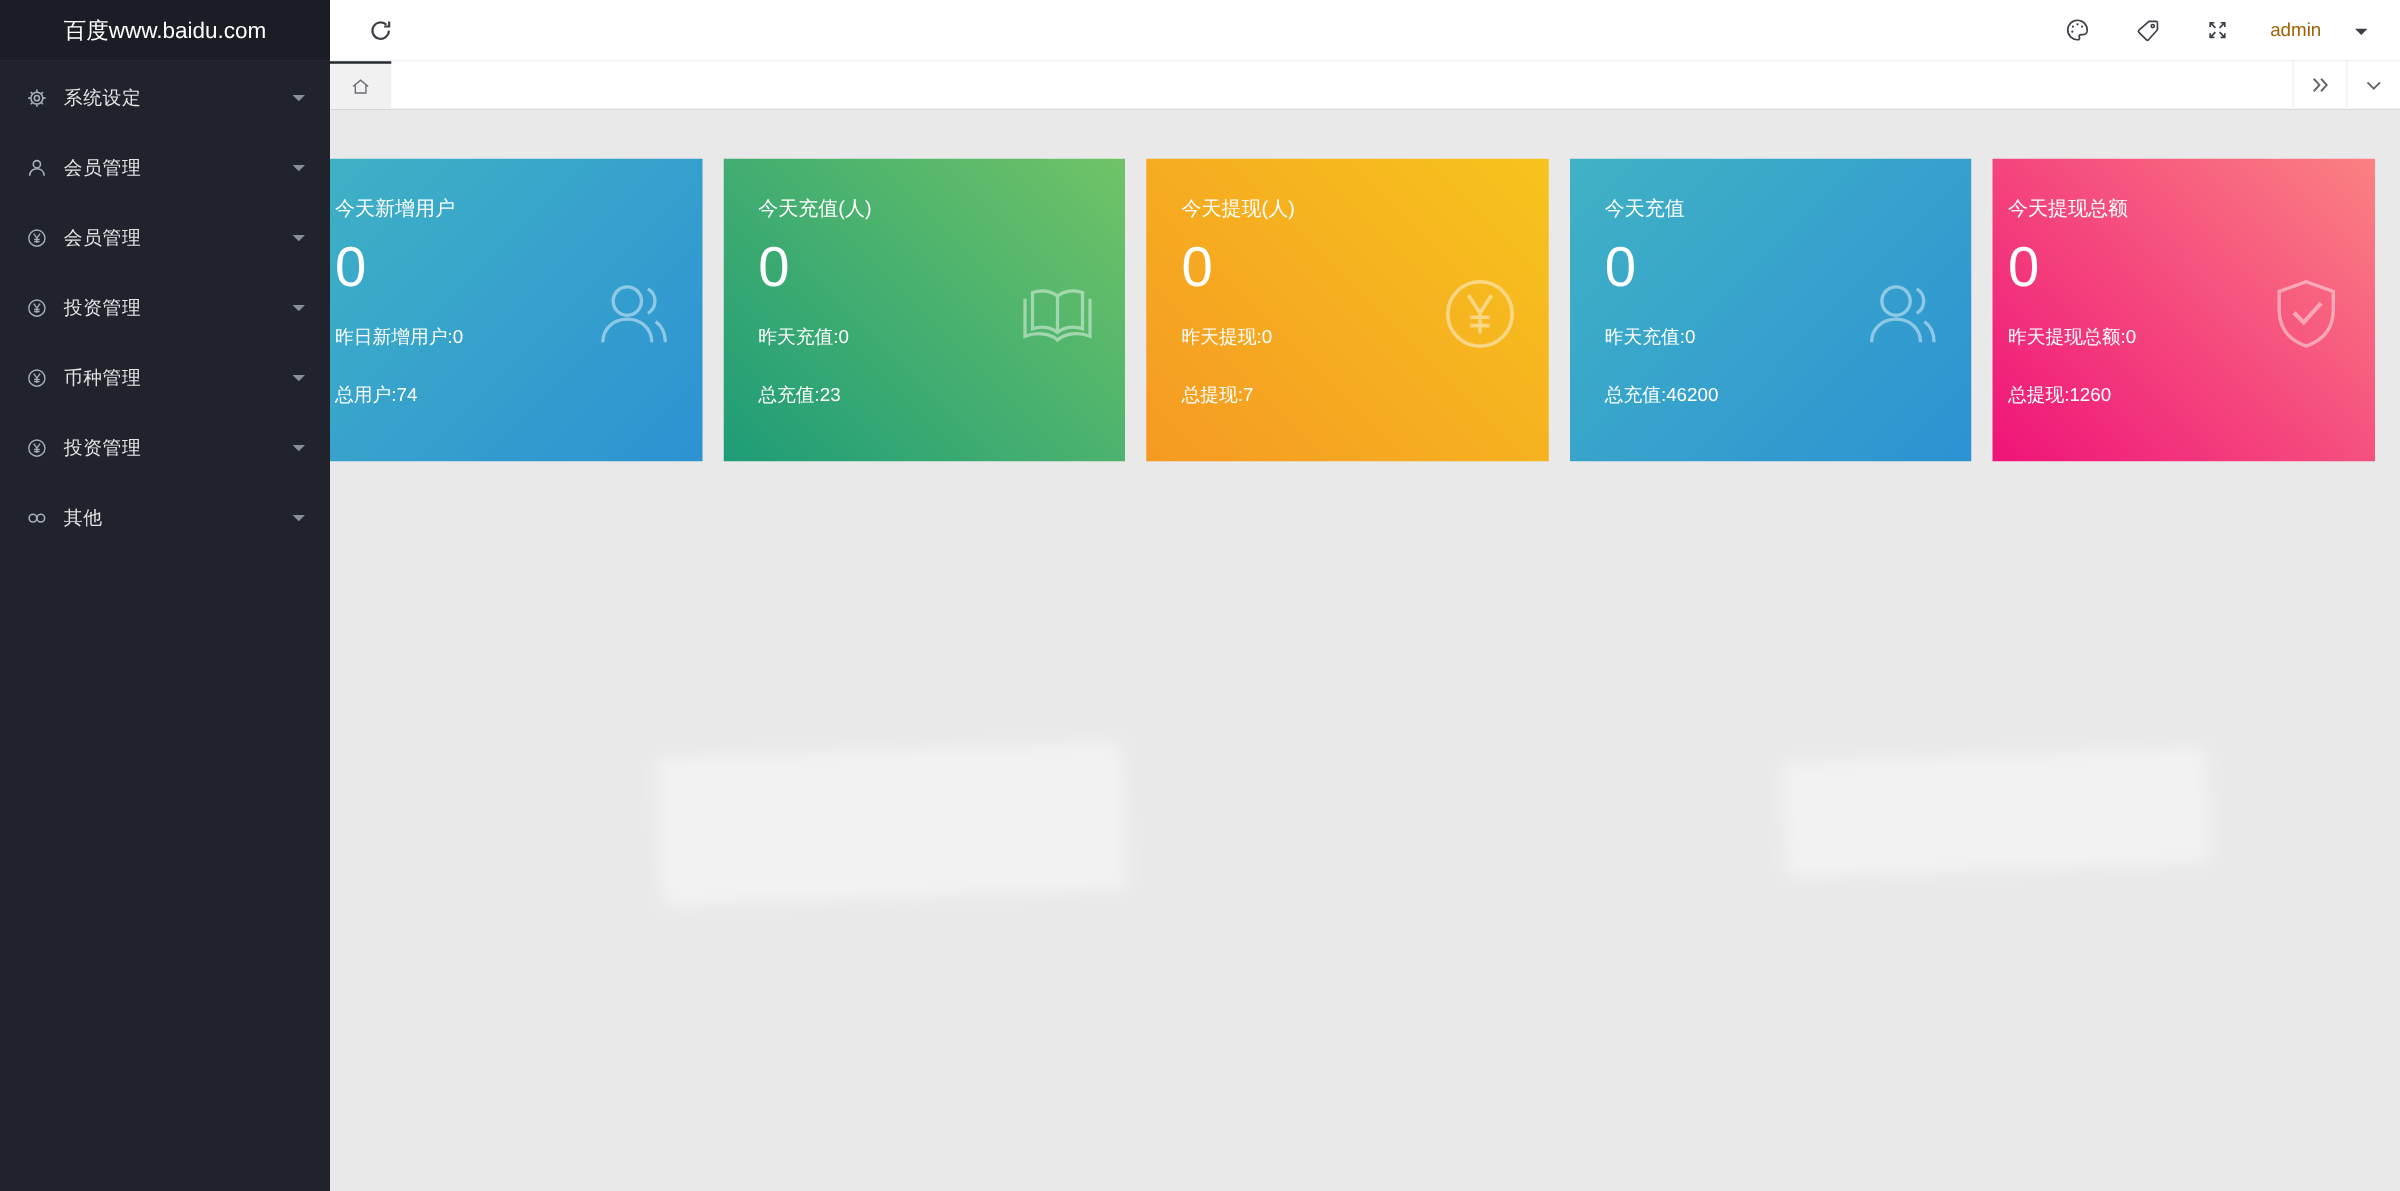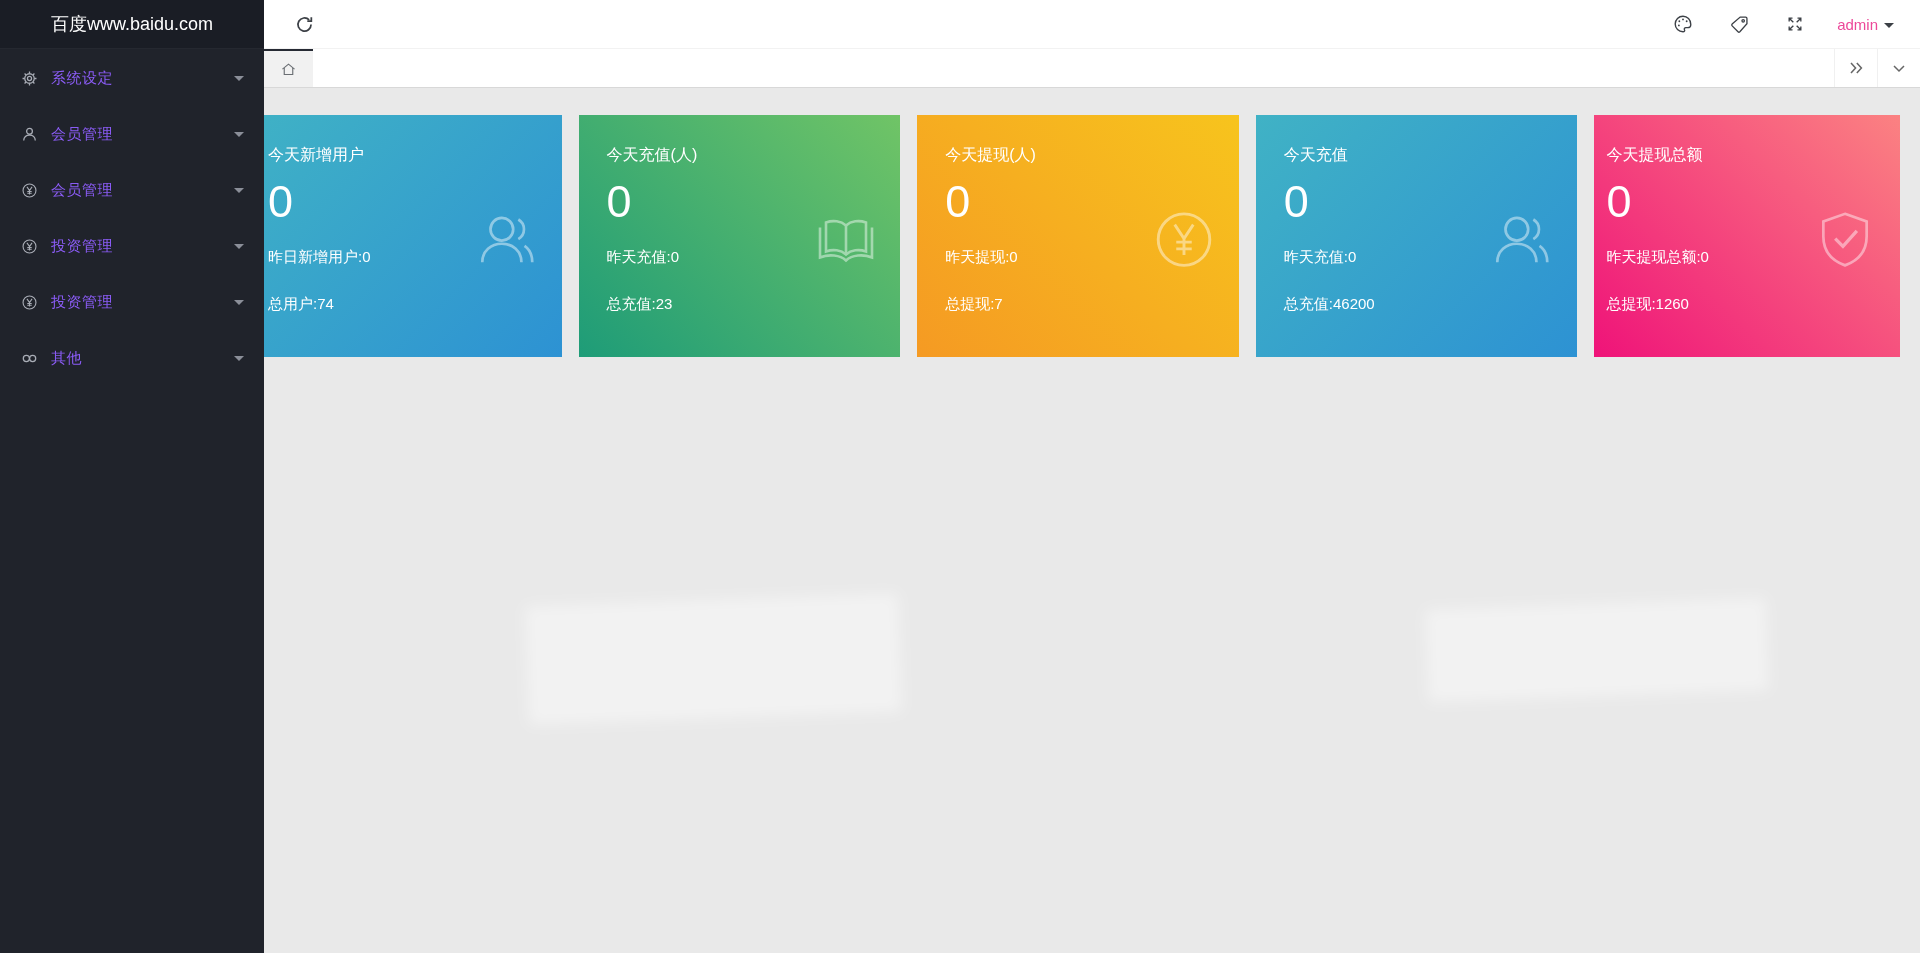--- a/index.html
+++ b/index.html
@@ -6,43 +6,43 @@
   body{
     width:1920px;height:953px;overflow:hidden;position:relative;
     font-family:"Liberation Sans","DejaVu Sans",sans-serif;
     background:#e9e9e9;
   }
   
   .sidebar{position:absolute;left:0;top:0;bottom:0;width:264px;background:#20232b;z-index:5;}
   .logo{height:48px;display:flex;align-items:center;justify-content:center;
         color:#ffffff;font-size:18px;background:#1a1d25;border-bottom:1px solid rgba(255,255,255,.05);}
   .side-menu{padding-top:1px;}
-  .side-item{height:56px;display:flex;align-items:center;padding:0 20px;cursor:pointer;color:#8b5cf6;}
+  .side-item{height:56px;display:flex;align-items:center;padding:0 20px;cursor:pointer;color:#e5e5e5;}
   .si-icon{width:18px;height:18px;margin-right:13px;display:flex;align-items:center;justify-content:center;color:#a9adb6;}
   .si-label{font-size:15px;letter-spacing:.5px;}
   .si-caret{margin-left:auto;width:0;height:0;border-left:5px solid transparent;border-right:5px solid transparent;border-top:5px solid #8b8f99;}
   
   .main{margin-left:220px;height:100%;display:flex;flex-direction:column;}
   
   .topbar{height:48px;background:#ffffff;display:flex;justify-content:space-between;align-items:stretch;border-bottom:1px solid #f2f2f2;}
   .tb-group{display:flex;align-items:stretch;}
   .tb-btn{width:56px;display:flex;align-items:center;justify-content:center;cursor:pointer;color:#3c4046;}
-  .user-dd{display:flex;align-items:center;gap:6px;padding:0 26px 0 14px;cursor:pointer;font-size:15px;color:#ec4899;}
+  .user-dd{display:flex;align-items:center;gap:27px;padding:0 26px 0 14px;cursor:pointer;font-size:15px;color:#a16207;}
   .dd-caret{width:0;height:0;border-left:5px solid transparent;border-right:5px solid transparent;border-top:5px solid #3c4046;margin-top:2px;}
   
   .tabbar{height:38px;background:#ffffff;display:flex;align-items:stretch;border-bottom:1px solid #d8d8d8;}
   .tab-ctrl{width:42px;display:flex;align-items:center;justify-content:center;color:#666;cursor:pointer;}
   .tab-ctrl.first{border-right:1px solid #f3f3f3;}
   .tab-ctrl.bordered{border-left:1px solid #f0f0f0;}
   .tab-home{width:50px;background:#f1f1f1;border-top:2px solid #262a33;box-sizing:border-box;
             display:flex;align-items:center;justify-content:center;cursor:pointer;color:#6a6e73;}
   .tab-spacer{flex:1;}
   
   .content{position:relative;flex:1;background:#e9e9e9;padding-top:23px;box-sizing:border-box;overflow:hidden;}
-  .cards{display:flex;gap:17px;margin:4px 20px;}
+  .cards{display:flex;gap:17px;margin:16px 20px;}
   .card{flex:1;height:242px;position:relative;padding:30px 28px;box-sizing:border-box;color:#fff;overflow:hidden;}
   .card-title{font-size:16px;}
   .card-value{font-size:45px;line-height:1;margin-top:13px;font-weight:400;}
   .card-line{font-size:15px;margin-top:24px;}
   .card-line.total{margin-top:28px;}
   .card-icon{position:absolute;right:22px;top:50%;transform:translateY(-42%);opacity:.45;display:block;}
   
   .ghost{position:absolute;background:rgba(255,255,255,.42);filter:blur(7px);border-radius:4px;}
   .ghost.g1{left:307px;top:512px;width:373px;height:118px;transform:rotate(-2deg);}
   .ghost.g2{left:1207px;top:516px;width:340px;height:92px;transform:rotate(-2deg);}
@@ -92,20 +92,30 @@
       <span class="si-icon">
         <svg viewBox="0 0 20 20" width="17" height="17" fill="none" stroke="currentColor" stroke-width="1.3">
           <circle cx="10" cy="10" r="7.6"></circle>
           <path d="M7 5.8 L10 10 L13 5.8 M10 10 V14.6 M7.4 11.2 H12.6 M7.4 13.2 H12.6"></path>
         </svg>
       </span>
       <span class="si-label">投资管理</span>
       <span class="si-caret"></span>
     </div>
 
+    <div class="side-item">
+      <span class="si-icon">
+        <svg viewBox="0 0 20 20" width="17" height="17" fill="none" stroke="currentColor" stroke-width="1.3">
+          <circle cx="10" cy="10" r="7.6"></circle>
+          <path d="M7 5.8 L10 10 L13 5.8 M10 10 V14.6 M7.4 11.2 H12.6 M7.4 13.2 H12.6"></path>
+        </svg>
+      </span>
+      <span class="si-label">币种管理</span>
+      <span class="si-caret"></span>
+    </div>
 
     <div class="side-item">
       <span class="si-icon">
         <svg viewBox="0 0 20 20" width="17" height="17" fill="none" stroke="currentColor" stroke-width="1.3">
           <circle cx="10" cy="10" r="7.6"></circle>
           <path d="M7 5.8 L10 10 L13 5.8 M10 10 V14.6 M7.4 11.2 H12.6 M7.4 13.2 H12.6"></path>
         </svg>
       </span>
       <span class="si-label">投资管理</span>
       <span class="si-caret"></span>

